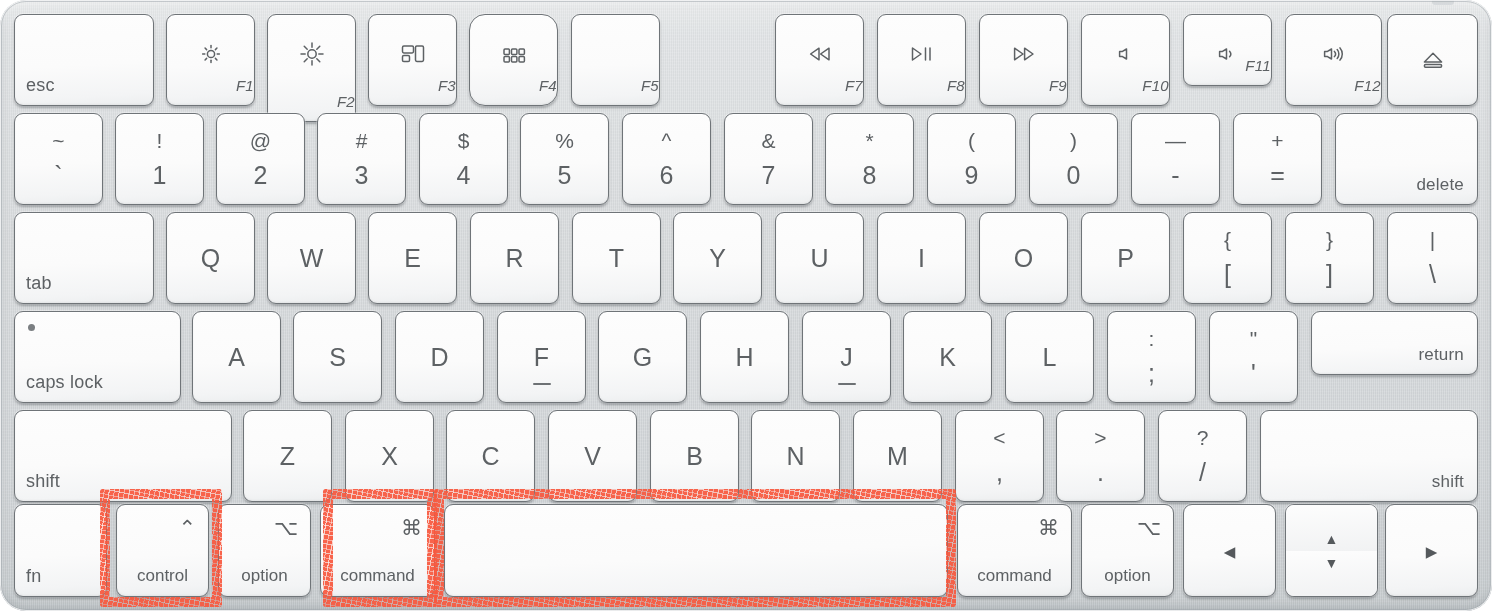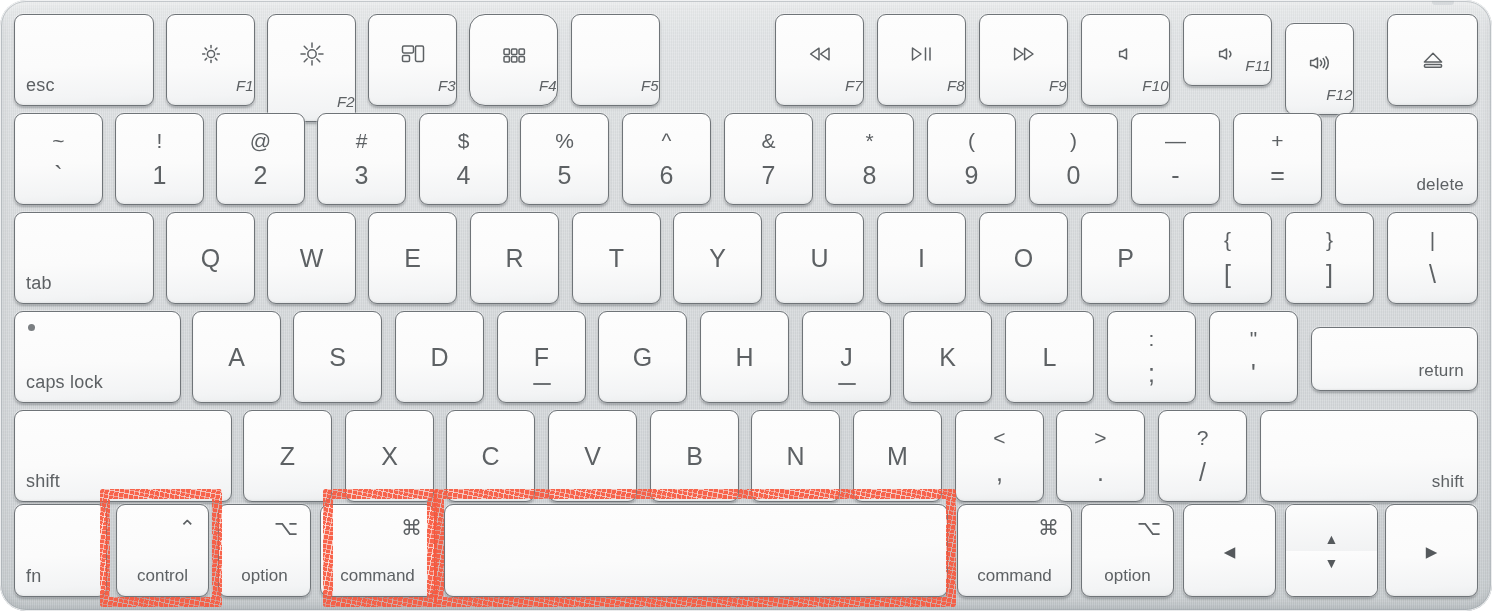--- a/index.html
+++ b/index.html
@@ -225,21 +225,21 @@
       </div>
       <div class="key" style="left: 1183px; top: 14px; width: 89px; height: 72px;">
         <span class="fnicon">
           <svg width="19" height="18" viewBox="0 0 19 18" fill="none" stroke="#5d6164" stroke-width="1.5" stroke-linecap="round" stroke-linejoin="round">
             <path d="M8.5 4 L8.5 14 L4.5 11.6 L1.6 11.6 L1.6 6.4 L4.5 6.4 Z"></path>
             <path d="M11.6 6.2 A4.2 4.2 0 0 1 11.6 11.8"></path>
           </svg>
         </span>
         <span class="lbl ftext">F11</span>
       </div>
-      <div class="key" style="left: 1285px; top: 23px; width: 69px; height: 92px;">
+      <div class="key" style="left: 1285px; top: 14px; width: 97px; height: 92px;">
         <span class="fnicon">
           <svg width="21" height="18" viewBox="0 0 21 18" fill="none" stroke="#5d6164" stroke-width="1.5" stroke-linecap="round" stroke-linejoin="round">
             <path d="M8.5 4 L8.5 14 L4.5 11.6 L1.6 11.6 L1.6 6.4 L4.5 6.4 Z"></path>
             <path d="M11.4 6.4 A3.8 3.8 0 0 1 11.4 11.6"></path>
             <path d="M14.2 4.6 A6.6 6.6 0 0 1 14.2 13.4"></path>
             <path d="M17 2.9 A9.3 9.3 0 0 1 17 15.1"></path>
           </svg>
         </span>
         <span class="lbl ftext">F12</span>
       </div>
@@ -385,21 +385,21 @@
         <span class="lbl c">L</span>
       </div>
       <div class="key" style="left: 1107px; top: 311px; width: 89px; height: 92px;">
         <span class="lbl top">:</span>
         <span class="lbl bot">;</span>
       </div>
       <div class="key" style="left: 1209px; top: 311px; width: 89px; height: 92px;">
         <span class="lbl top">"</span>
         <span class="lbl bot">'</span>
       </div>
-      <div class="key" style="left: 1311px; top: 311px; width: 167px; height: 64px; margin-top: 16px;">
+      <div class="key" style="left: 1311px; top: 311px; width: 167px; height: 64px;">
         <span class="lbl br">return</span>
       </div>
       <div class="key" style="left: 14px; top: 410px; width: 218px; height: 92px;">
         <span class="lbl bl">shift</span>
       </div>
       <div class="key" style="left: 243px; top: 410px; width: 89px; height: 92px;">
         <span class="lbl c">Z</span>
       </div>
       <div class="key" style="left: 345px; top: 410px; width: 89px; height: 92px;">
         <span class="lbl c">X</span>

